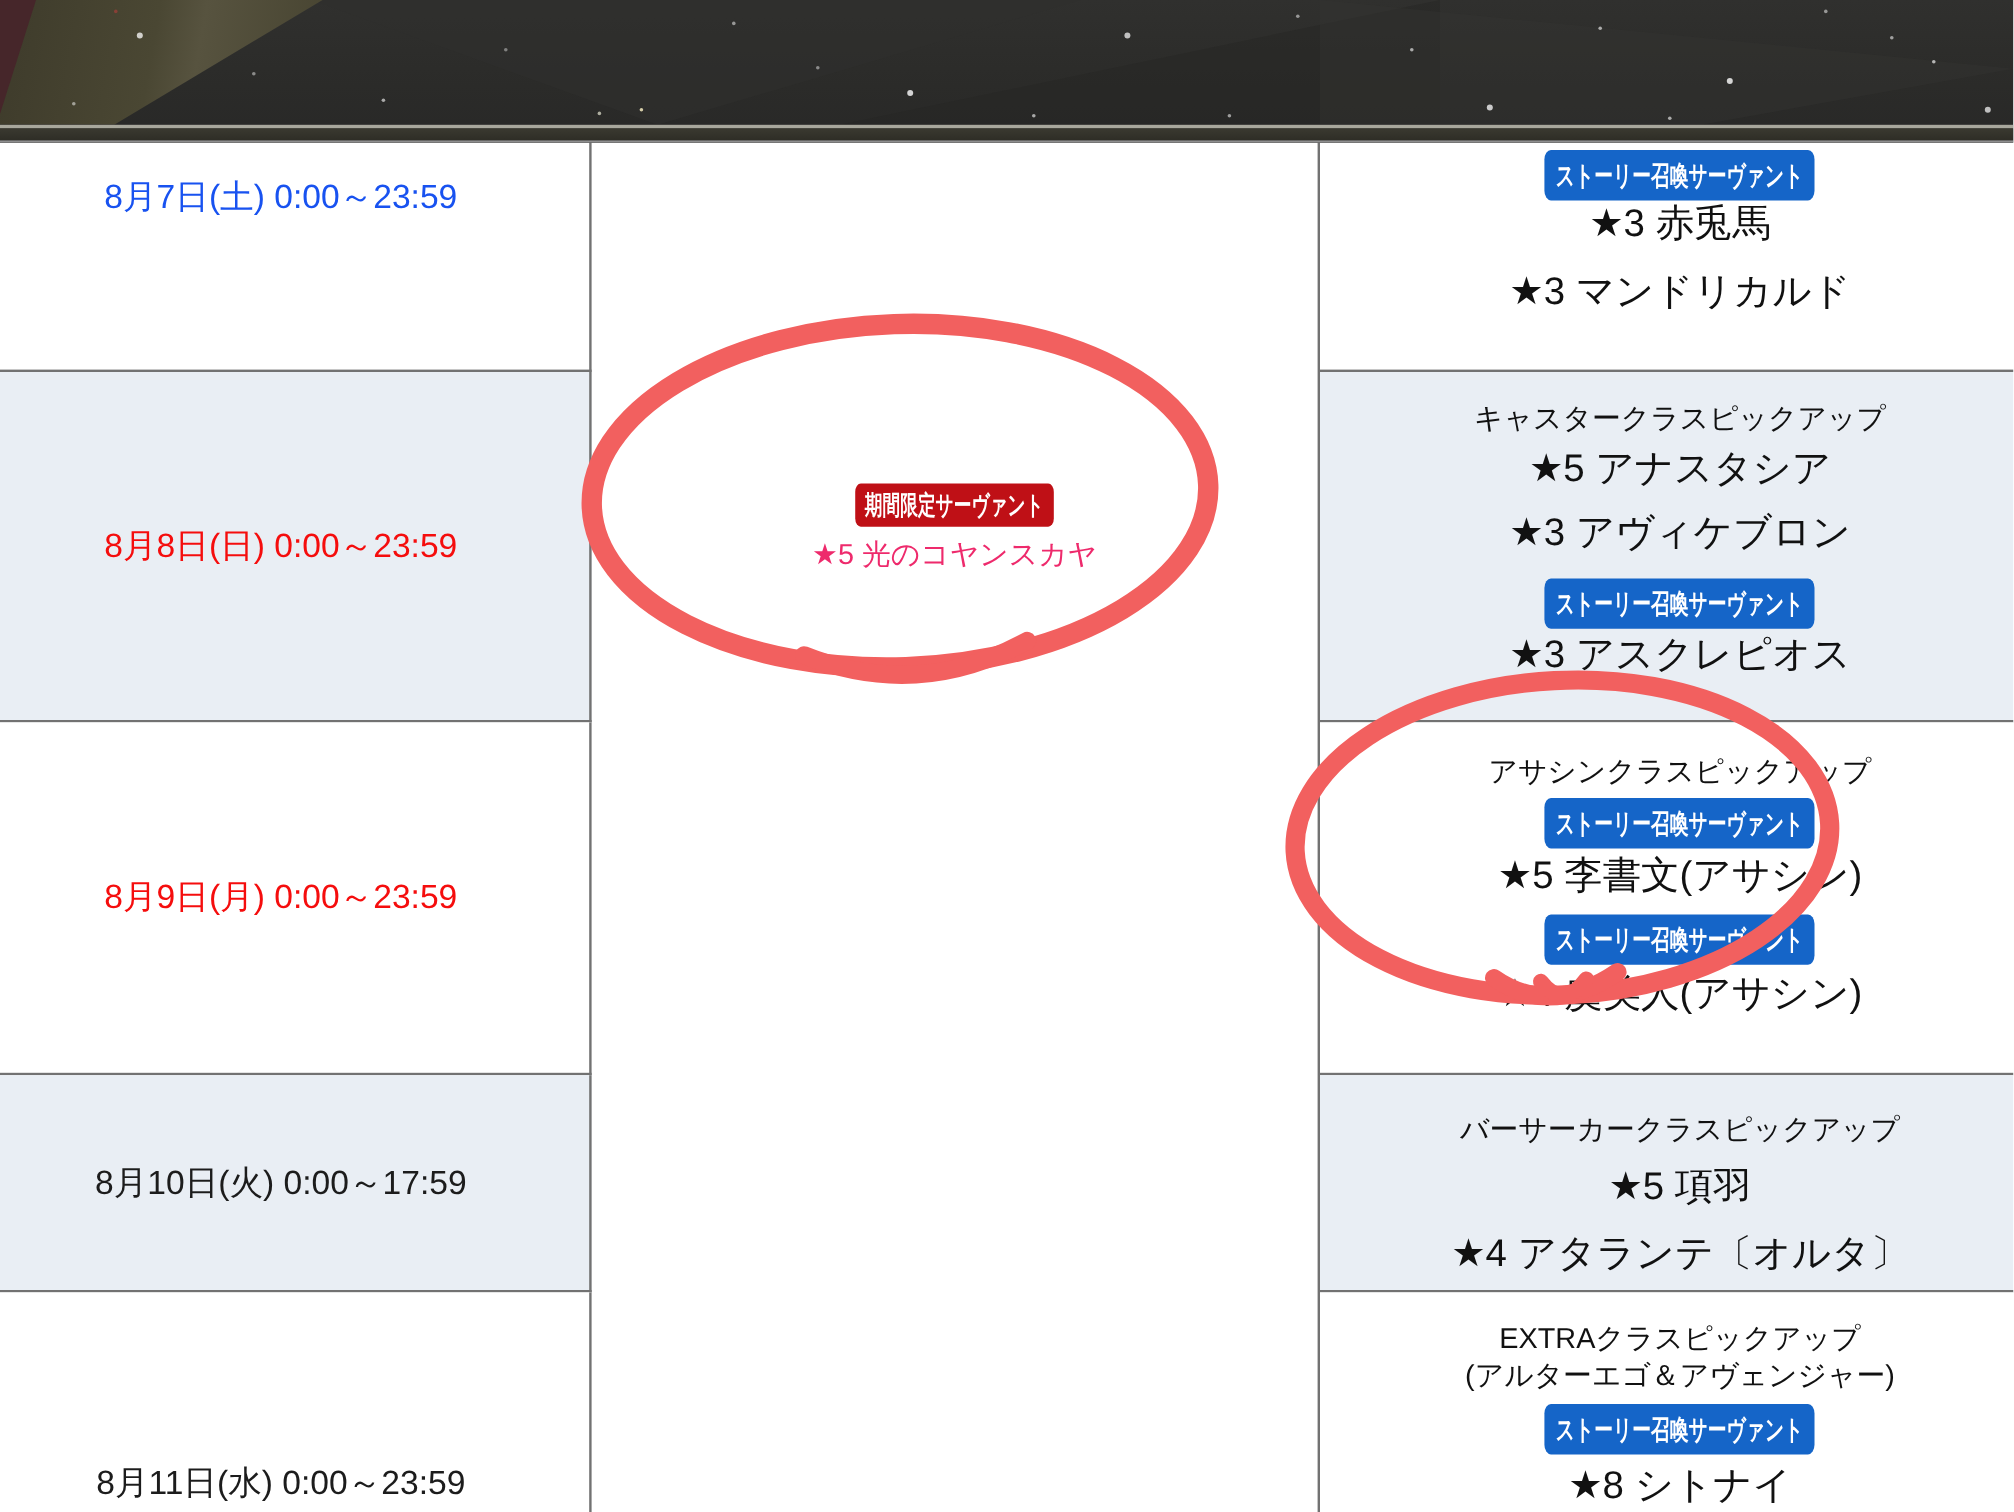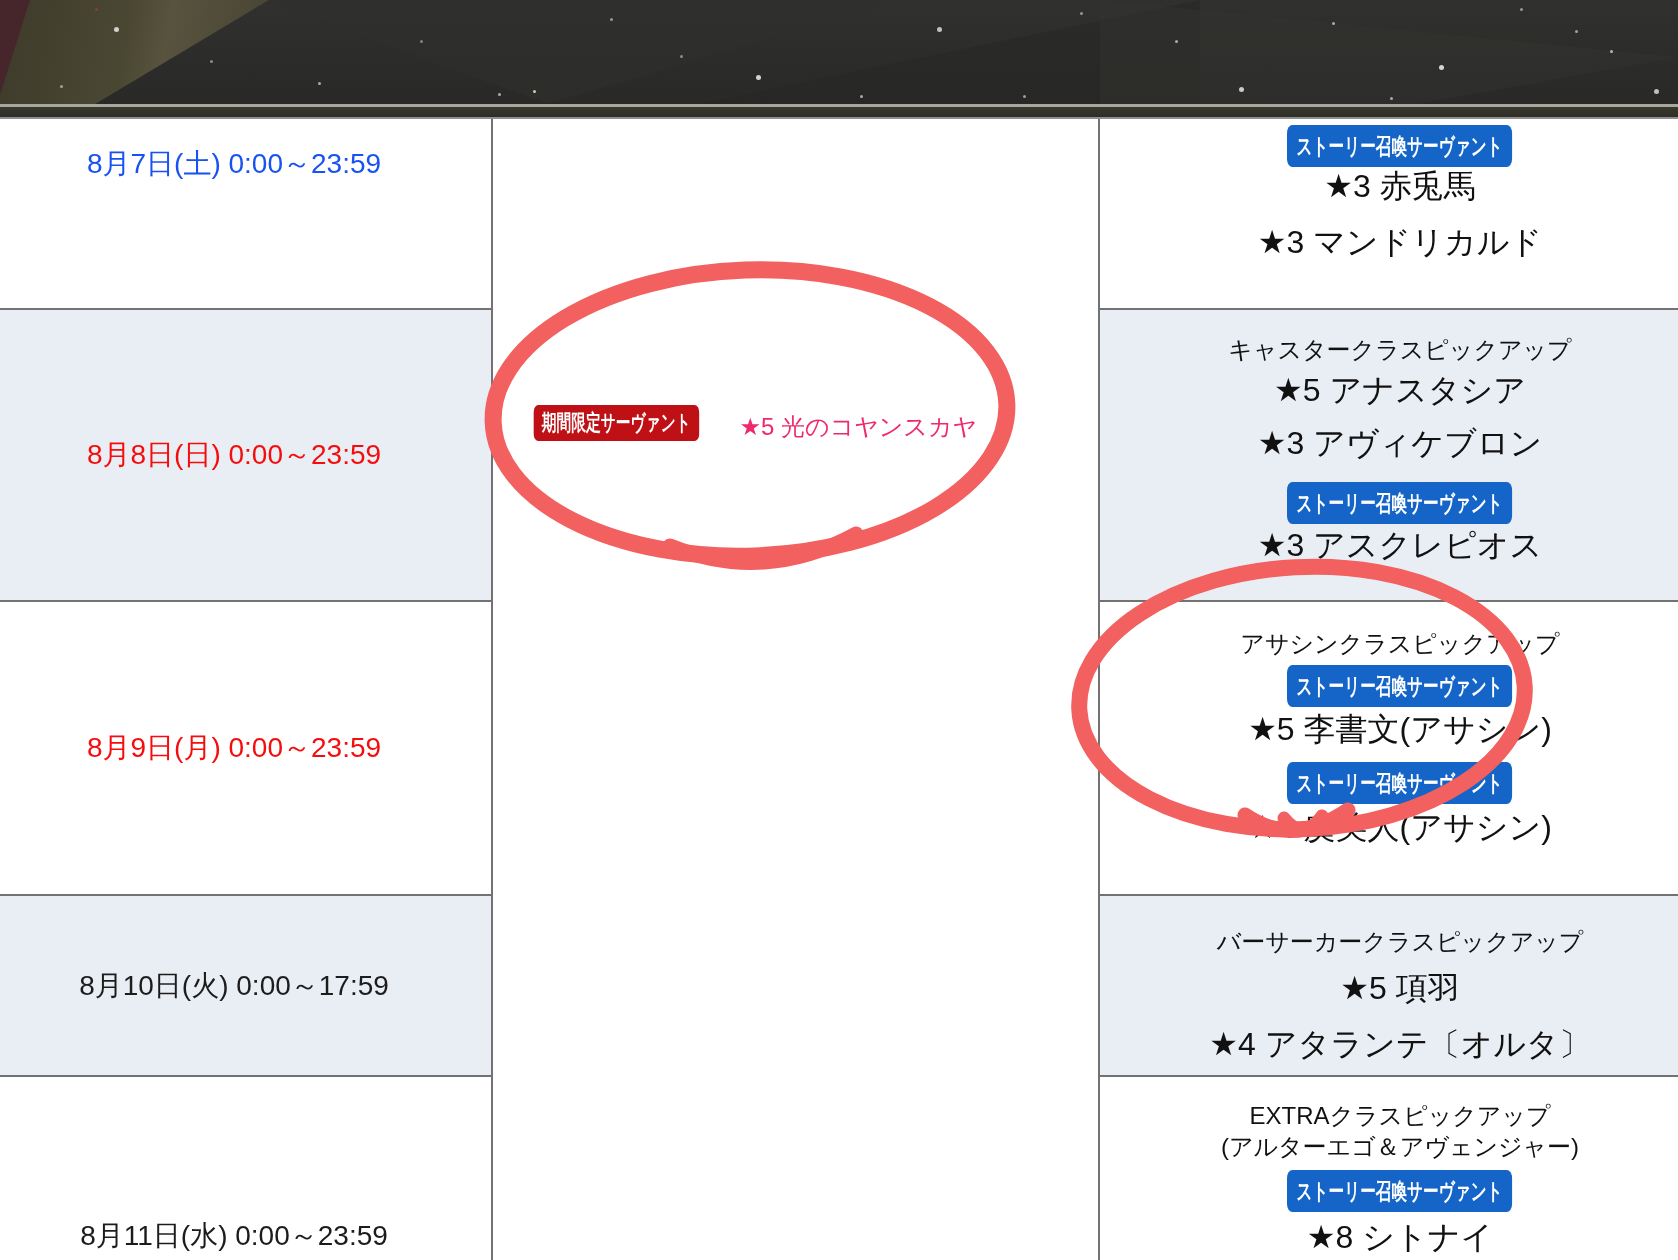--- a/index.html
+++ b/index.html
@@ -36,21 +36,21 @@
              transform:scaleX(0.67);}
 
   
   .pad-r1{padding-top:105px;} .pad-r2{padding-top:25px;} .pad-r3{padding-top:27px;}
   .pad-r4{padding-top:31px;}  .pad-r5{padding-top:23px;}
   .mt4{margin-top:4px;} .mt6{margin-top:6px;} .mt7{margin-top:7px;} .mt8{margin-top:8px;}
   .mt9{margin-top:9px;} .mt10{margin-top:10px;} .mt16{margin-top:16px;} .mt18{margin-top:18px;}
   .mt23{margin-top:23px;} .mt24{margin-top:24px;} .mt26{margin-top:26px;}
 
   .limited-block{position:absolute;left:0;top:403px;width:100%;display:flex;
-                 flex-direction:row;align-items:center;}
+                 flex-direction:column;align-items:center;}
 
   
   .banner{position:absolute;left:0;top:0;width:1678px;height:119px;z-index:10;overflow:hidden;
           background:linear-gradient(180deg,#30302e 0%,#2b2b29 60%,#282827 100%);}
   .facet{position:absolute;top:0;height:104px;}
   .facet-olive{left:0;width:280px;
       background:linear-gradient(100deg,#3e3b2b 0%,#4a4733 45%,#57533f 58%,#45422f 100%);
       clip-path:polygon(0 0,96% 0,34% 100%,0 100%);}
   .facet-maroon{left:0;width:30px;height:95px;background:#46262a;clip-path:polygon(0 0,100% 0,0 100%);}
   .facet-a{left:260px;width:640px;background:#30302d;clip-path:polygon(0 0,100% 0,45% 100%);opacity:.55;}

